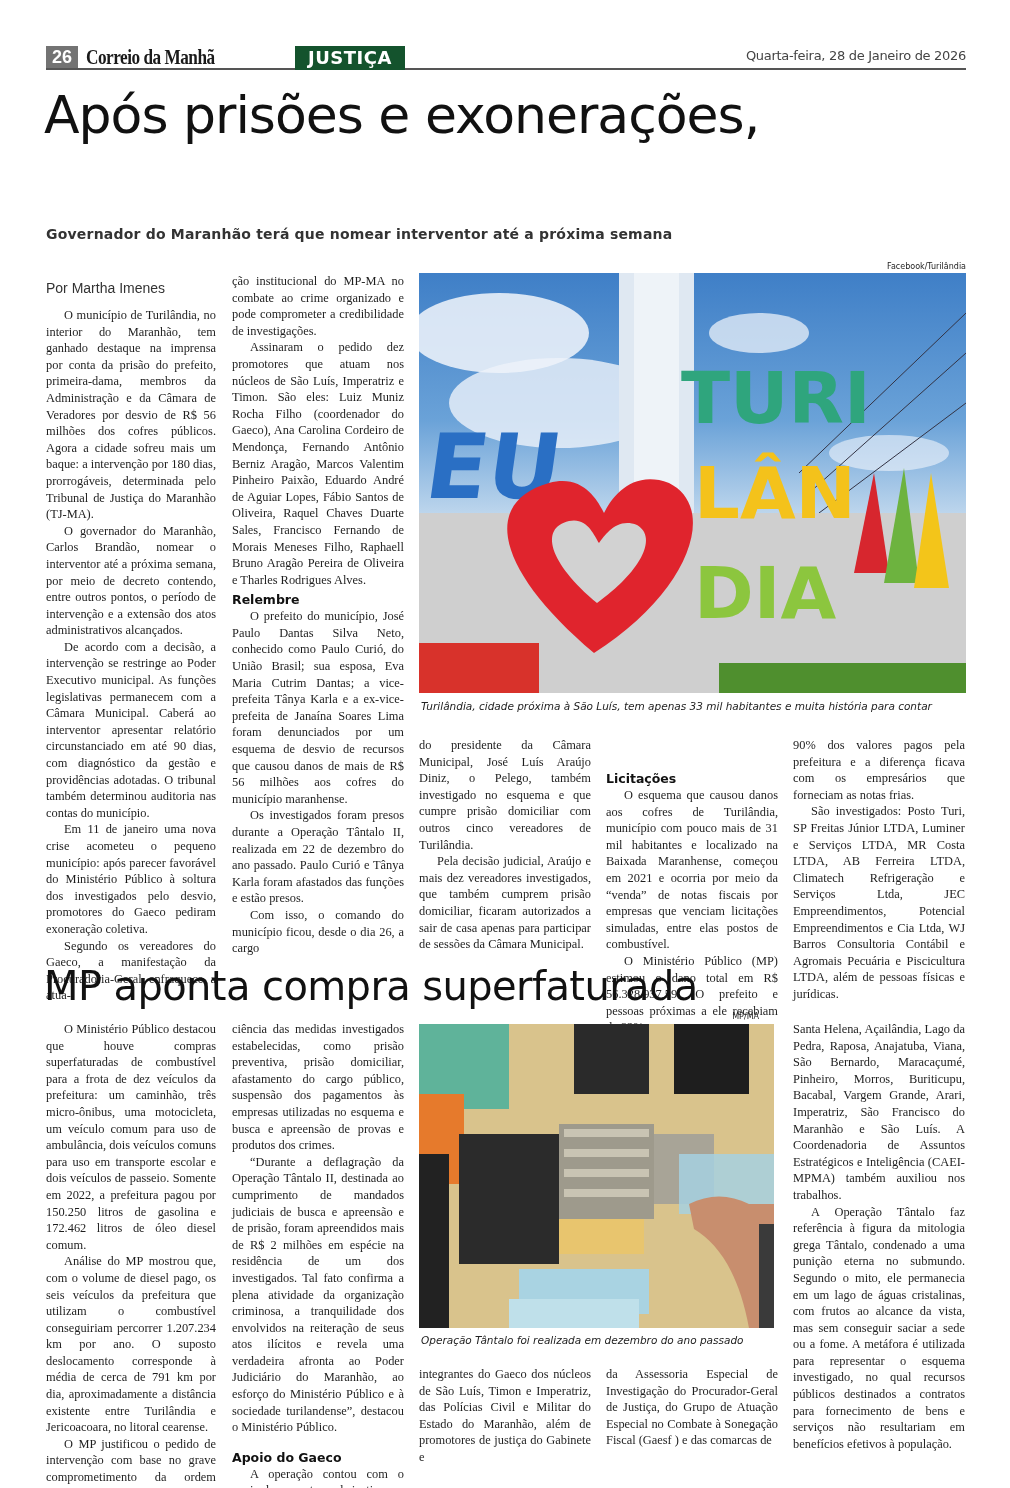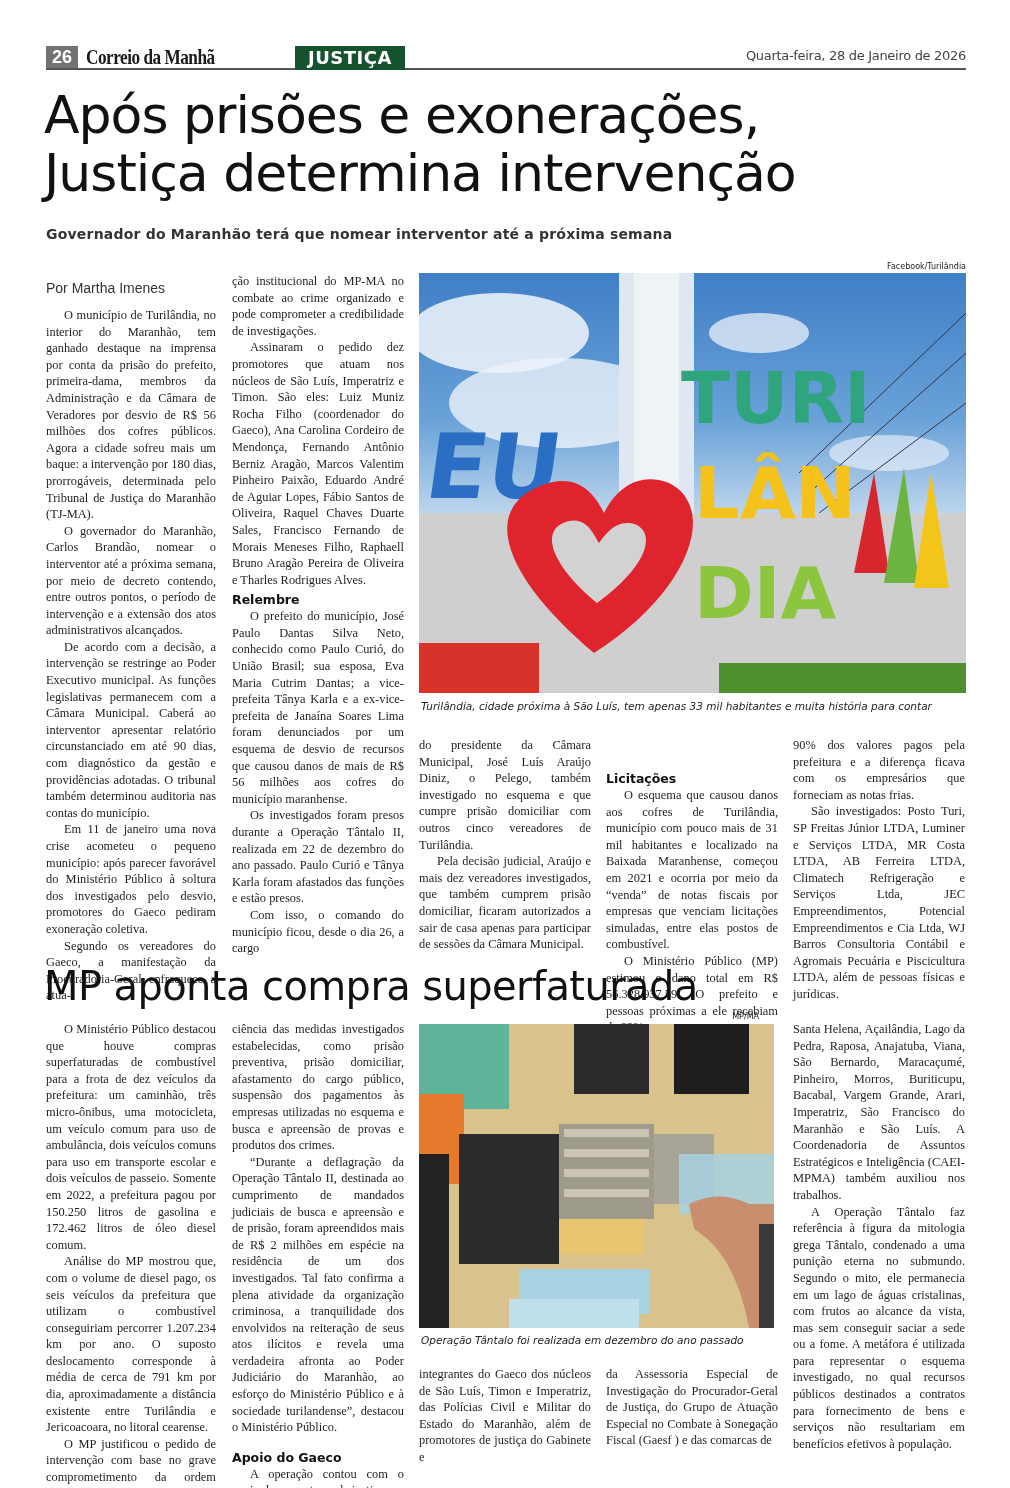--- a/index.html
+++ b/index.html
@@ -62,21 +62,20 @@
 
 <div class="masthead">
   <div class="page-num">26</div>
   <div class="paper-name">Correio da Manhã</div>
   <div class="section-tag">JUSTIÇA</div>
   <div class="date">Quarta-feira, 28 de Janeiro de 2026</div>
 </div>
 
 <h1 class="headline">
   <span>Após prisões e exonerações,</span><br>
-  <span>Justiça determina intervenção</span>
 </h1>
 <div class="subhead">Governador do Maranhão terá que nomear interventor até a próxima semana</div>
 <div class="byline">Por Martha Imenes</div>
 <div class="credit credit-1">Facebook/Turilândia</div>
 
 <div class="col c1">
   <p>O município de Turilândia, no interior do Maranhão, tem ganhado destaque na imprensa por conta da prisão do prefeito, primeira-dama, membros da Administração e da Câmara de Veradores por desvio de R$ 56 milhões dos cofres públicos. Agora a cidade sofreu mais um baque: a intervenção por 180 dias, prorrogáveis, determinada pelo Tribunal de Justiça do Maranhão (TJ-MA).</p>
   <p>O governador do Maranhão, Carlos Brandão, nomear o interventor até a próxima semana, por meio de decreto contendo, entre outros pontos, o período de intervenção e a extensão dos atos administrativos alcançados.</p>
   <p>De acordo com a decisão, a intervenção se restringe ao Poder Executivo municipal. As funções legislativas permanecem com a Câmara Municipal. Caberá ao interventor apresentar relatório circunstanciado em até 90 dias, com diagnóstico da gestão e providências adotadas. O tribunal também determinou auditoria nas contas do município.</p>
   <p>Em 11 de janeiro uma nova crise acometeu o pequeno município: após parecer favorável do Ministério Público à soltura dos investigados pelo desvio, promotores do Gaeco pediram exoneração coletiva.</p>

